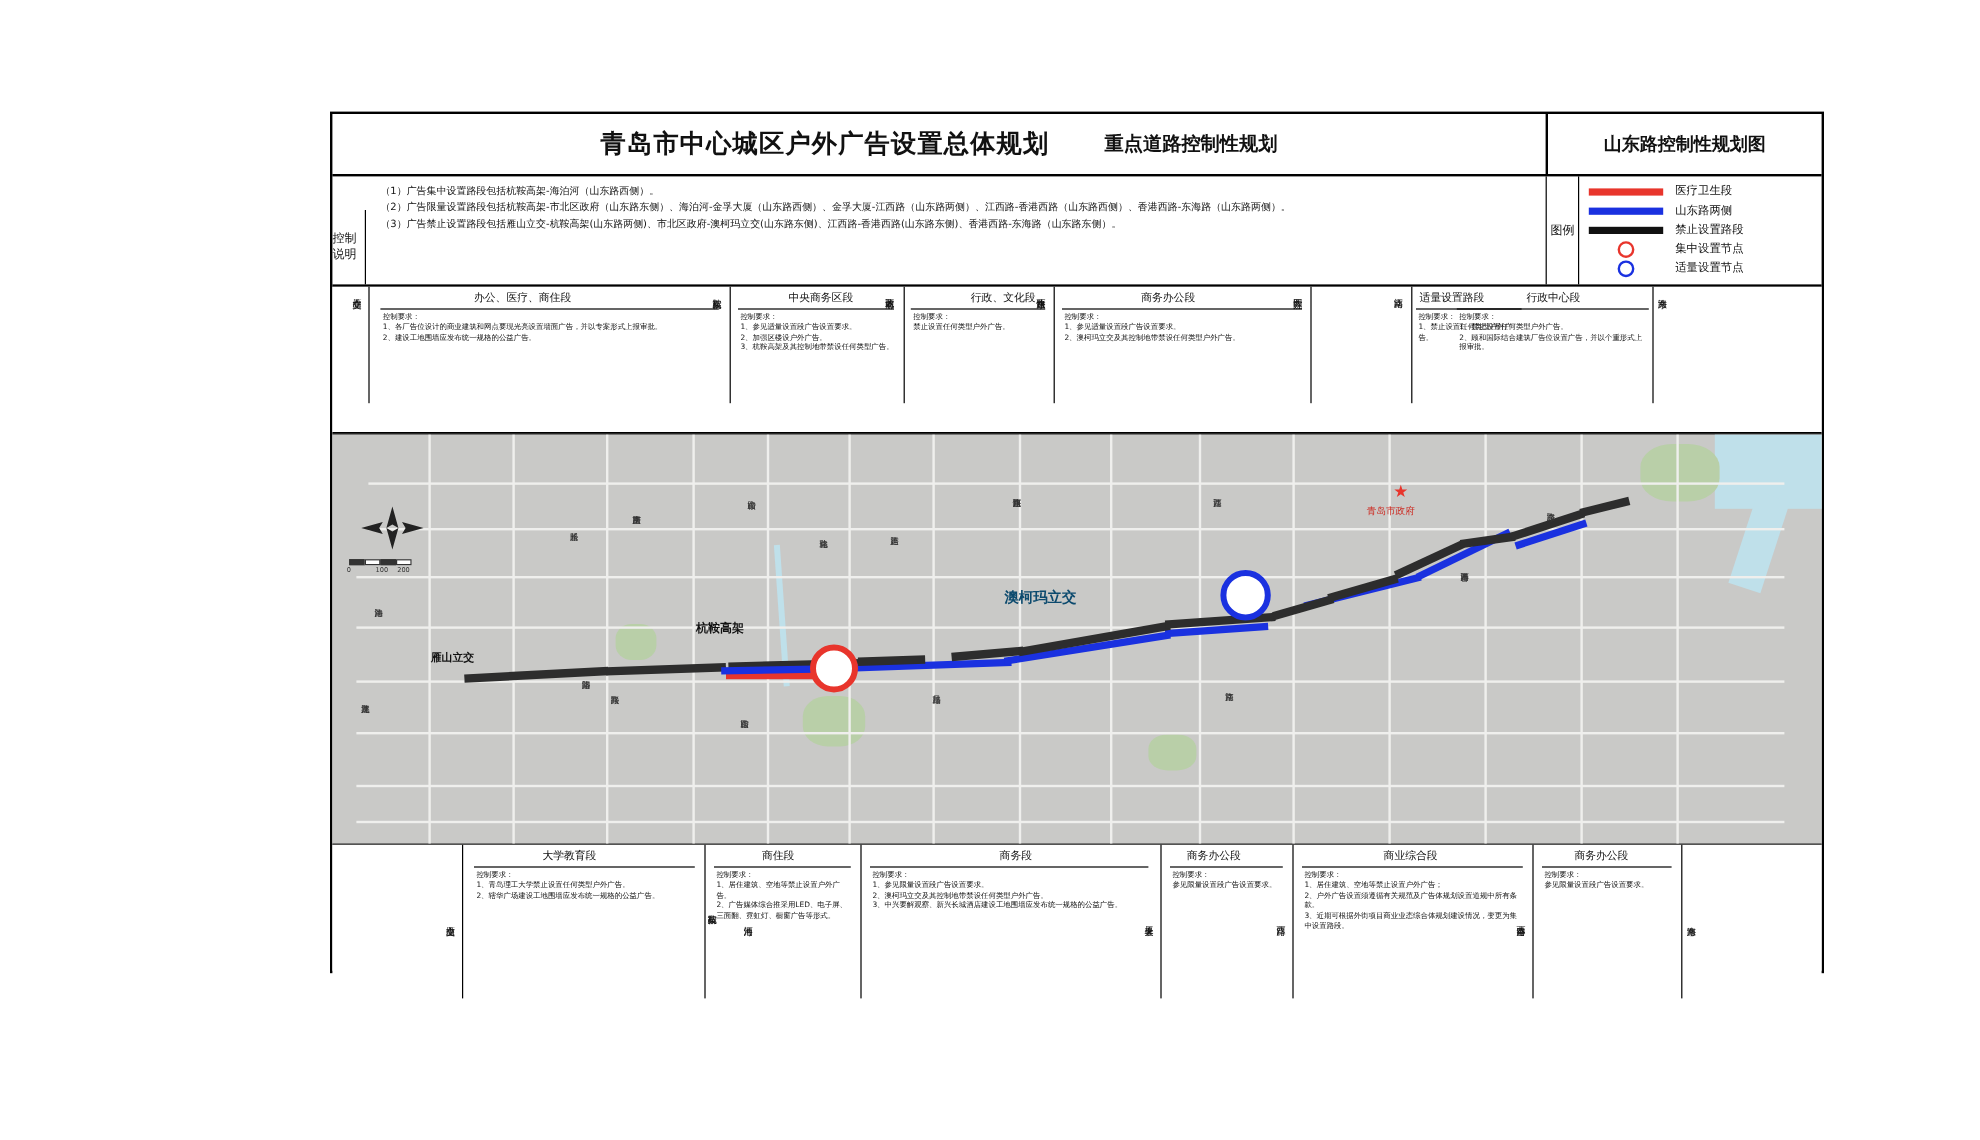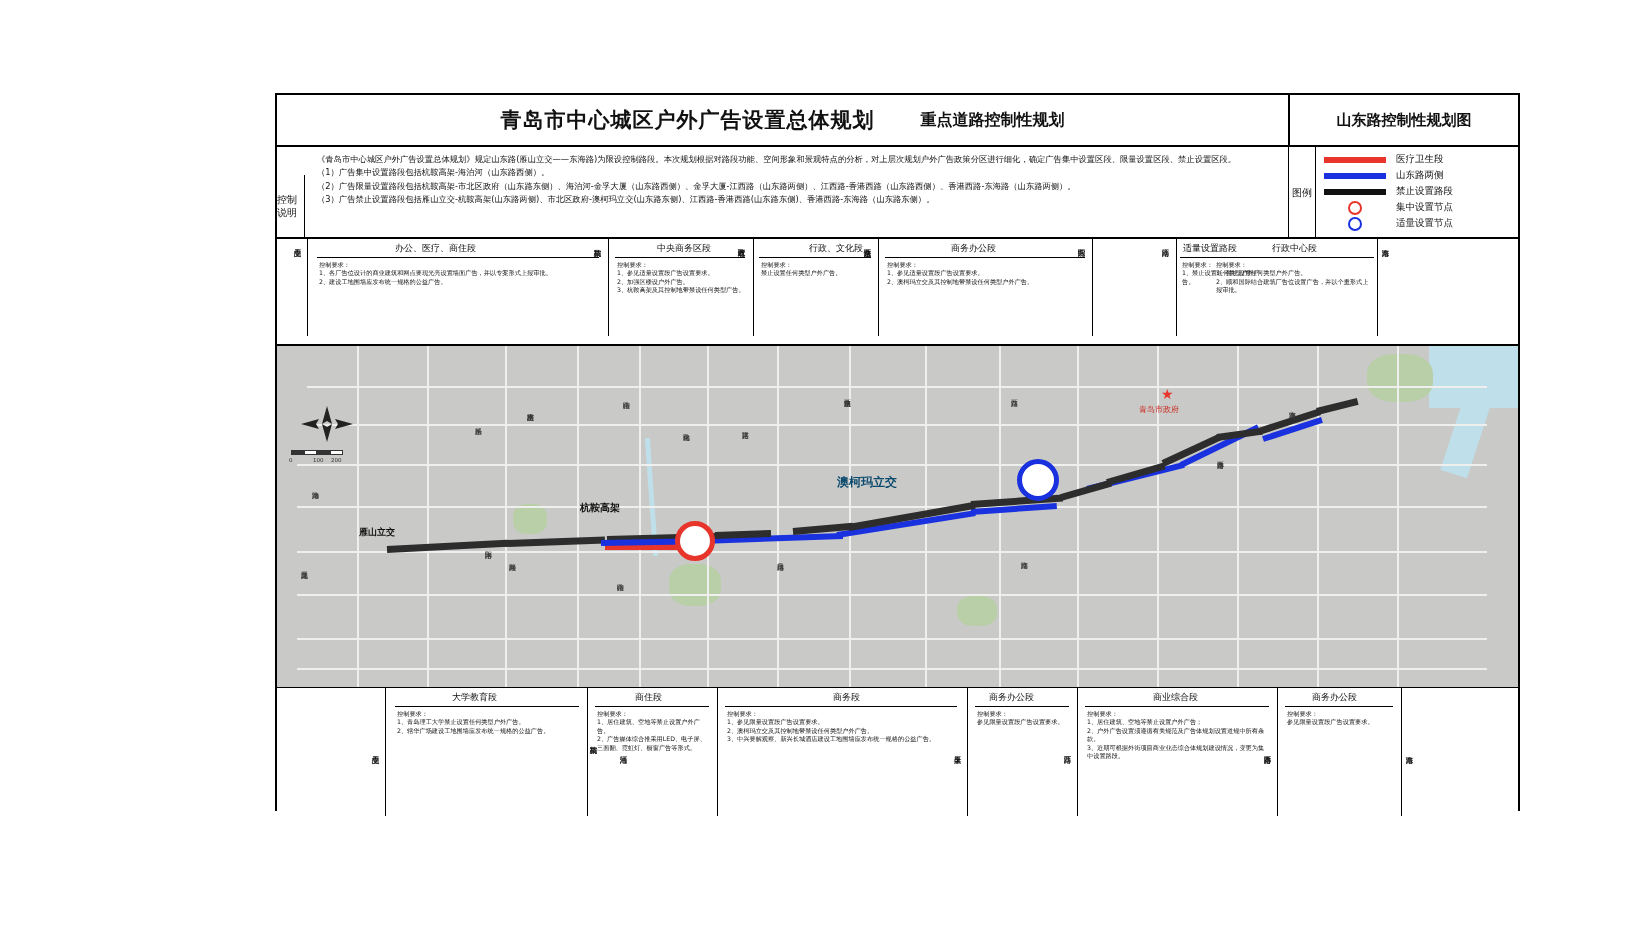--- a/index.html
+++ b/index.html
@@ -21,21 +21,21 @@
   .band-body p{margin:0 0 2px 0;font-size:8.3px;line-height:11.4px;color:#111;text-align:justify;}
   .band-legend-lbl{width:28px;border-left:1px solid #000;border-right:1px solid #000;display:flex;flex-direction:column;align-items:center;justify-content:center;font-size:10px;line-height:13px;color:#111;box-sizing:border-box;}
   .legend{width:202px;padding:5px 6px 0 8px;box-sizing:border-box;}
   .lg-row{display:flex;align-items:center;height:15px;margin-bottom:1px;}
   .lg-swatch{width:62px;height:6px;margin-right:10px;}
   .lg-circ{width:14px;height:14px;border-radius:50%;margin:0 34px 0 24px;box-sizing:border-box;}
   .lg-txt{font-size:9.5px;color:#111;white-space:nowrap;}
 
   
   .strip{position:relative;box-sizing:border-box;background:#fff;}
-  .strip-top{height:106px;border-bottom:1px solid #000;}
+  .strip-top{height:122px;border-bottom:1px solid #000;}
   .seg-name{position:absolute;font-size:9px;color:#111;white-space:nowrap;}
   .seg-rule{position:absolute;border-top:1px solid #000;}
   .seg-txt{position:absolute;font-size:6.2px;line-height:8.4px;color:#111;}
   .vlabel{position:absolute;font-size:7.5px;color:#111;writing-mode:vertical-rl;text-orientation:upright;line-height:9px;white-space:nowrap;}
   .vtick{position:absolute;width:1px;background:#000;}
 
   
   #map{position:relative;height:343px;background:#c9c9c7;overflow:hidden;border-top:1px solid #000;border-bottom:1px solid #000;box-sizing:border-box;}
   .water{position:absolute;background:#bfe0ea;}
   .green{position:absolute;background:#b9cfa8;border-radius:40%;}
@@ -63,21 +63,20 @@
       <div class="hdr-sub">重点道路控制性规划</div>
     </div>
     <div class="hdr-right">
       <span>山东路控制性规划图</span>
     </div>
   </div>
 
   <div class="band">
     <div class="band-lbl">控制说明</div>
     <div class="band-body">
-      <p>《青岛市中心城区户外广告设置总体规划》规定山东路(雁山立交——东海路)为限设控制路段。本次规划根据对路段功能、空间形象和景观特点的分析，对上层次规划户外广告政策分区进行细化，确定广告集中设置区段、限量设置区段、禁止设置区段。</p>
       <p>（1）广告集中设置路段包括杭鞍高架-海泊河（山东路西侧）。</p>
       <p>（2）广告限量设置路段包括杭鞍高架-市北区政府（山东路东侧）、海泊河-金孚大厦（山东路西侧）、金孚大厦-江西路（山东路两侧）、江西路-香港西路（山东路西侧）、香港西路-东海路（山东路两侧）。</p>
       <p>（3）广告禁止设置路段包括雁山立交-杭鞍高架(山东路两侧)、市北区政府-澳柯玛立交(山东路东侧)、江西路-香港西路(山东路东侧)、香港西路-东海路（山东路东侧）。</p>
     </div>
     <div class="band-legend-lbl">图例</div>
     <div class="legend">
       <div class="lg-row">
         <div class="lg-swatch" style="background:#e8352c"></div>
         <div class="lg-txt">医疗卫生段</div>
       </div>

